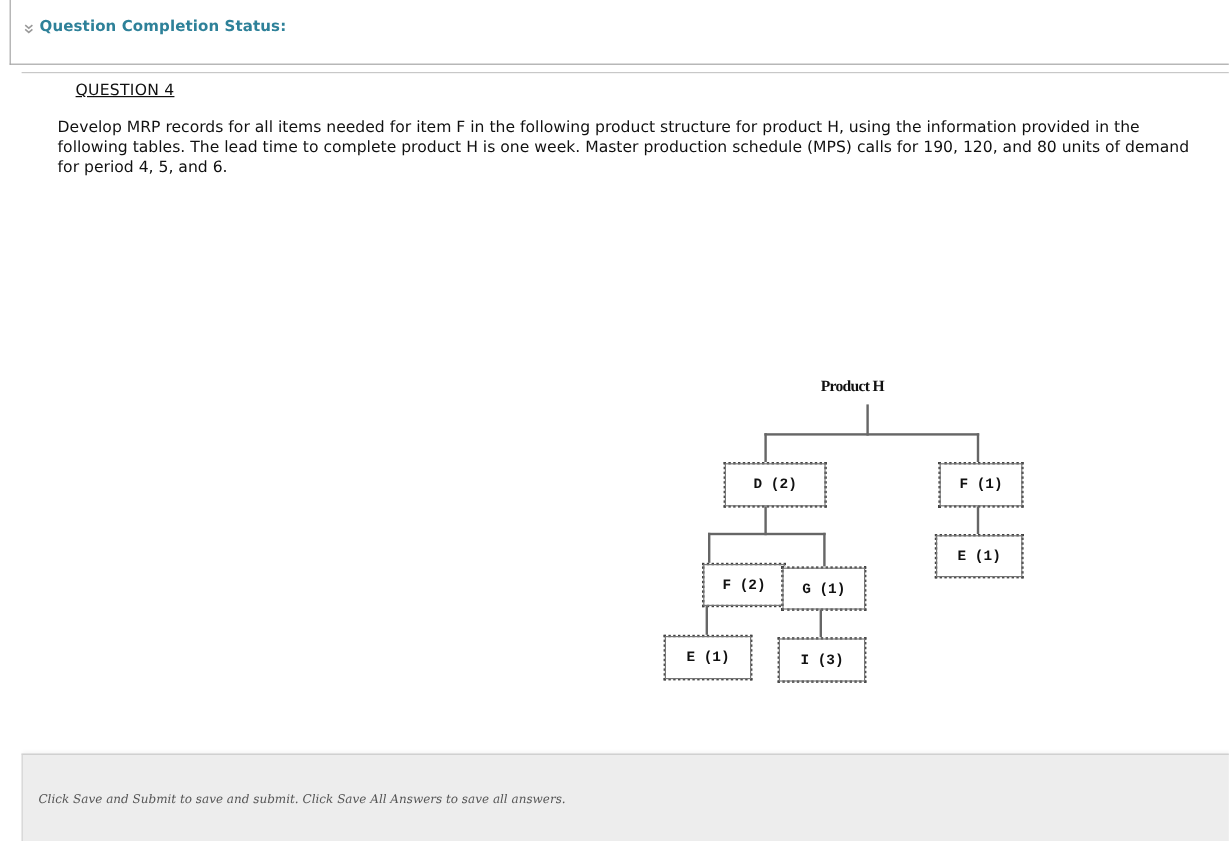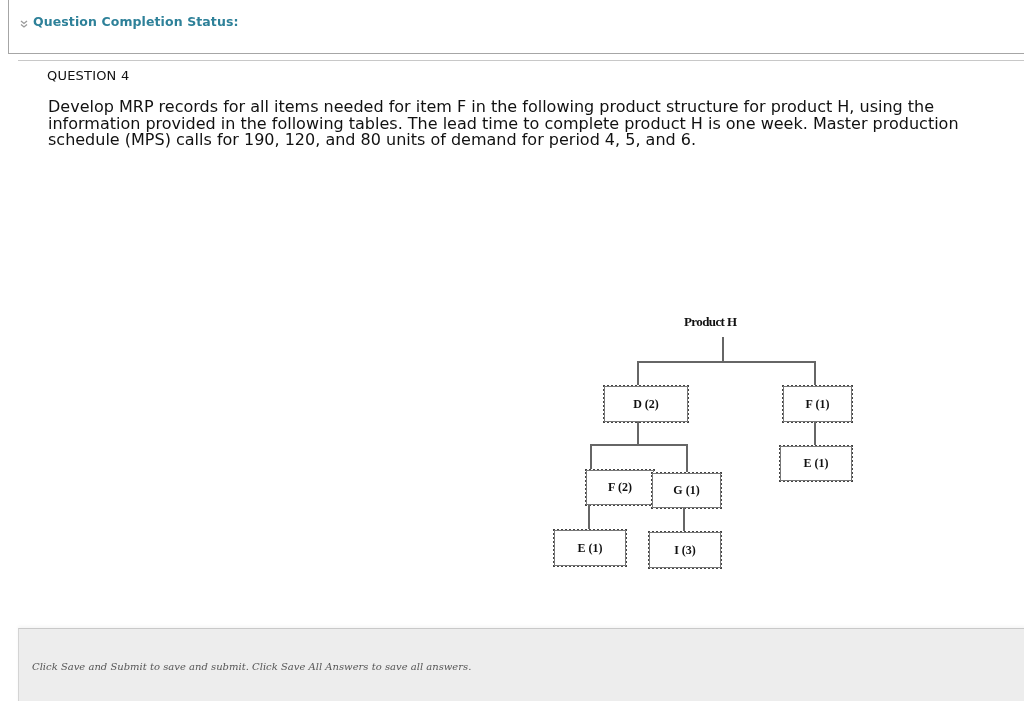--- a/index.html
+++ b/index.html
@@ -45,32 +45,33 @@
     .separator {
       position: absolute;
       left: 18px;
       top: 60px;
       width: 1010px;
       height: 0;
       border-top: 1px solid #c8c8c8;
     }
     .question-title {
       position: absolute;
-      left: 47px;
+      left: 63px;
       top: 68px;
       font-size: 13px;
       color: #111;
       letter-spacing: 0.2px;
+      text-decoration: underline;
     }
     .question-text {
       position: absolute;
       left: 48px;
       top: 99px;
       width: 960px;
-      font-size: 16px;
+      font-size: 13px;
       line-height: 16.5px;
       color: #111;
     }
     .diagram {
       position: absolute;
       left: 0;
       top: 0;
       width: 1024px;
       height: 664px;
       pointer-events: none;
@@ -79,21 +80,21 @@
     .node {
       position: absolute;
       box-sizing: border-box;
       border: 2px dotted #444;
       outline: 1px solid #777;
       outline-offset: -2px;
       background: #fff;
       display: flex;
       align-items: center;
       justify-content: center;
-      font-family: Liberation Serif, serif;
+      font-family: Liberation Mono, monospace;
       font-weight: bold;
       font-size: 12px;
       color: #111;
     }
     .root-label {
       position: absolute;
       font-family: "Liberation Serif", "DejaVu Serif", serif;
       font-weight: bold;
       font-size: 13px;
       color: #111;

